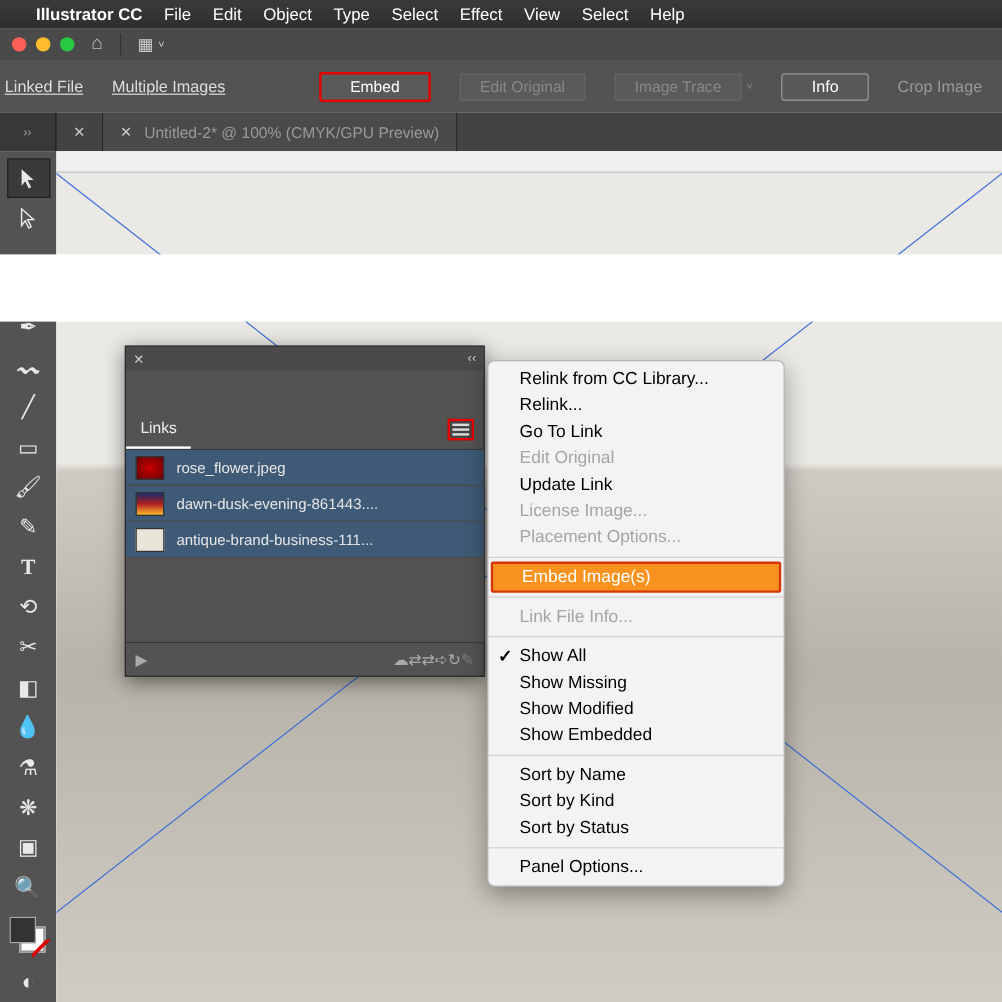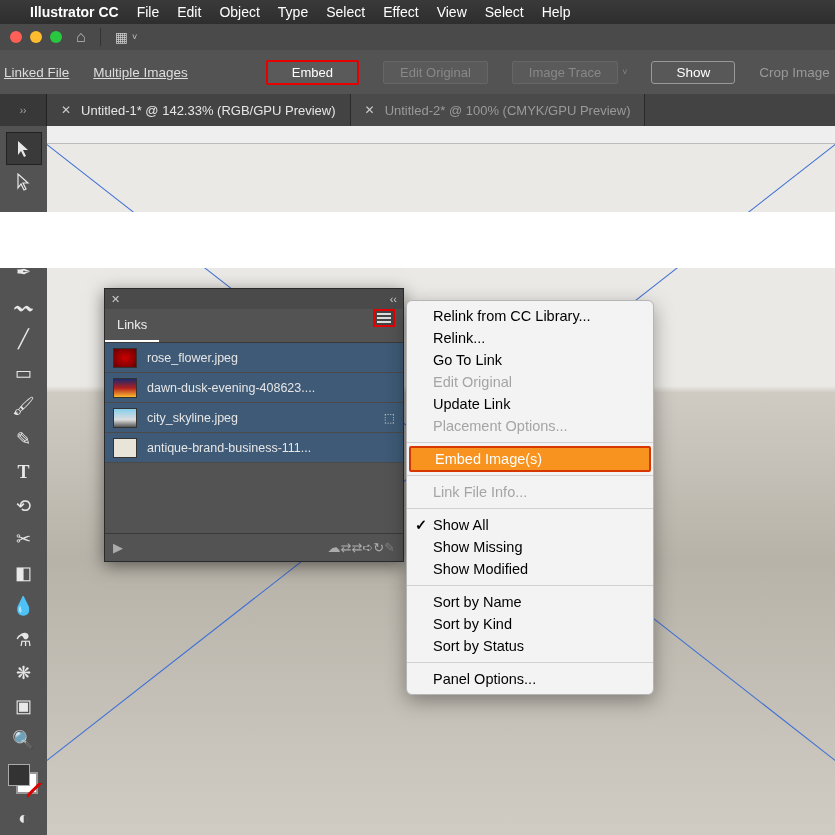--- a/index.html
+++ b/index.html
@@ -54,21 +54,21 @@
 .bounding { position: absolute; inset: 18px 0 0 0; }
 .diag1 { position: absolute; top: 0; left: 0; width: 200%; border-top: 1px solid #3b6fd6; transform-origin: 0 0; transform: rotate(38deg); }
 .diag2 { position: absolute; top: 0; right: 0; width: 200%; border-top: 1px solid #3b6fd6; transform-origin: 100% 0; transform: rotate(-38deg); }
 
 
 .white-gap { position: absolute; top: 212px; left: 0; right: 0; height: 56px; background: #fff; z-index: 2; }
 
 
 .links-panel { position: absolute; top: 288px; left: 104px; width: 300px; background: #535353; border: 1px solid #2a2a2a; box-shadow: 0 4px 16px rgba(0,0,0,.5); z-index: 10; }
 .panel-titlebar { height: 20px; background: #4a4a4a; display: flex; align-items: center; justify-content: space-between; padding: 0 6px; color: #ccc; font-size: 11px; }
-.panel-tabs { height: 34px; border-bottom: 1px solid #3a3a3a; display: flex; justify-content: space-between; padding: 0 8px 0 0; }
+.panel-tabs { height: 34px; border-bottom: 1px solid #3a3a3a; display: flex; align-items: center; justify-content: space-between; padding: 0 8px 0 0; margin-top: 32px; }
 .panel-tab-label { color: #eee; font-size: 13px; padding: 8px 12px; border-bottom: 2px solid #fff; font-weight: 500; }
 .hamburger { width: 22px; height: 18px; border: 2px solid #e60000; display: flex; flex-direction: column; justify-content: center; gap: 2px; padding: 2px; background: #444; }
 .hamburger div { height: 2px; background: #ddd; }
 .link-list { background: #535353; }
 .link-row { height: 30px; display: flex; align-items: center; padding: 0 8px; gap: 10px; color: #e6e6e6; font-size: 12.5px; background: #46607a; border-bottom: 1px solid #4a4a4a; }
 .link-row:not(.sel) { background: #535353; }
 .link-row.sel { background: #3e5a76; }
 .thumb { width: 24px; height: 20px; background: #888; border: 1px solid #333; flex-shrink: 0; }
 .thumb.rose { background: radial-gradient(#c00,#600); }
 .thumb.dusk { background: linear-gradient(#1a2a6c,#b21f1f,#fdbb2d); }
@@ -119,29 +119,28 @@
 <div class="control-bar">
   <span class="cb-link">Linked File</span>
   <span class="cb-link">Multiple Images</span>
   <span class="cb-spacer"></span>
   <span class="cb-btn embed">Embed</span>
   <span class="cb-btn disabled">Edit Original</span>
   <span class="cb-select">
       <span class="cb-btn disabled">Image Trace</span>
       <span class="chev" style="color:#888">˅</span>
     </span>
-  <span class="cb-mask">Show</span>
+  <span class="cb-mask">Info</span>
   <span style="color:#999">Crop Image</span>
 </div>
 
 <div class="tab-bar">
   <div class="left-tool-spacer" style="display:flex;align-items:center;justify-content:center;color:#aaa;font-size:10px">››</div>
   <div class="tab">
     <span class="close-x">✕</span>
-    <span>Untitled-1* @ 142.33% (RGB/GPU Preview)</span>
   </div>
   <div class="tab inactive">
     <span class="close-x">✕</span>
     <span>Untitled-2* @ 100% (CMYK/GPU Preview)</span>
   </div>
 </div>
 
 <div class="main">
   <div class="toolbox">
     <div class="tool selected">
@@ -202,26 +201,21 @@
         <div></div>
       </div>
   </div>
   <div class="link-list">
     <div class="link-row sel">
       <div class="thumb rose"></div>
       <span class="link-name">rose_flower.jpeg</span>
     </div>
     <div class="link-row sel">
       <div class="thumb dusk"></div>
-      <span class="link-name">dawn-dusk-evening-408623....</span>
-    </div>
-    <div class="link-row sel">
-      <div class="thumb city"></div>
-      <span class="link-name">city_skyline.jpeg</span>
-      <span class="link-icon">⬚</span>
+      <span class="link-name">dawn-dusk-evening-861443....</span>
     </div>
     <div class="link-row sel">
       <div class="thumb antique"></div>
       <span class="link-name">antique-brand-business-111...</span>
     </div>
   </div>
   <div class="panel-blank"></div>
   <div class="panel-footer">
     <span>▶</span>
     <span style="flex:1"></span>
@@ -232,28 +226,30 @@
     <span style="opacity:.4">✎</span>
   </div>
 </div>
 
 <div class="context-menu">
   <div class="cm-item">Relink from CC Library...</div>
   <div class="cm-item">Relink...</div>
   <div class="cm-item">Go To Link</div>
   <div class="cm-item disabled">Edit Original</div>
   <div class="cm-item">Update Link</div>
+  <div class="cm-item disabled">License Image...</div>
   <div class="cm-item disabled">Placement Options...</div>
   <div class="cm-sep"></div>
   <div class="cm-item highlight">Embed Image(s)</div>
   <div class="cm-sep"></div>
   <div class="cm-item disabled">Link File Info...</div>
   <div class="cm-sep"></div>
   <div class="cm-item cm-check">Show All</div>
   <div class="cm-item">Show Missing</div>
   <div class="cm-item">Show Modified</div>
+  <div class="cm-item">Show Embedded</div>
   <div class="cm-sep"></div>
   <div class="cm-item">Sort by Name</div>
   <div class="cm-item">Sort by Kind</div>
   <div class="cm-item">Sort by Status</div>
   <div class="cm-sep"></div>
   <div class="cm-item">Panel Options...</div>
 </div>
 
 </body></html>

